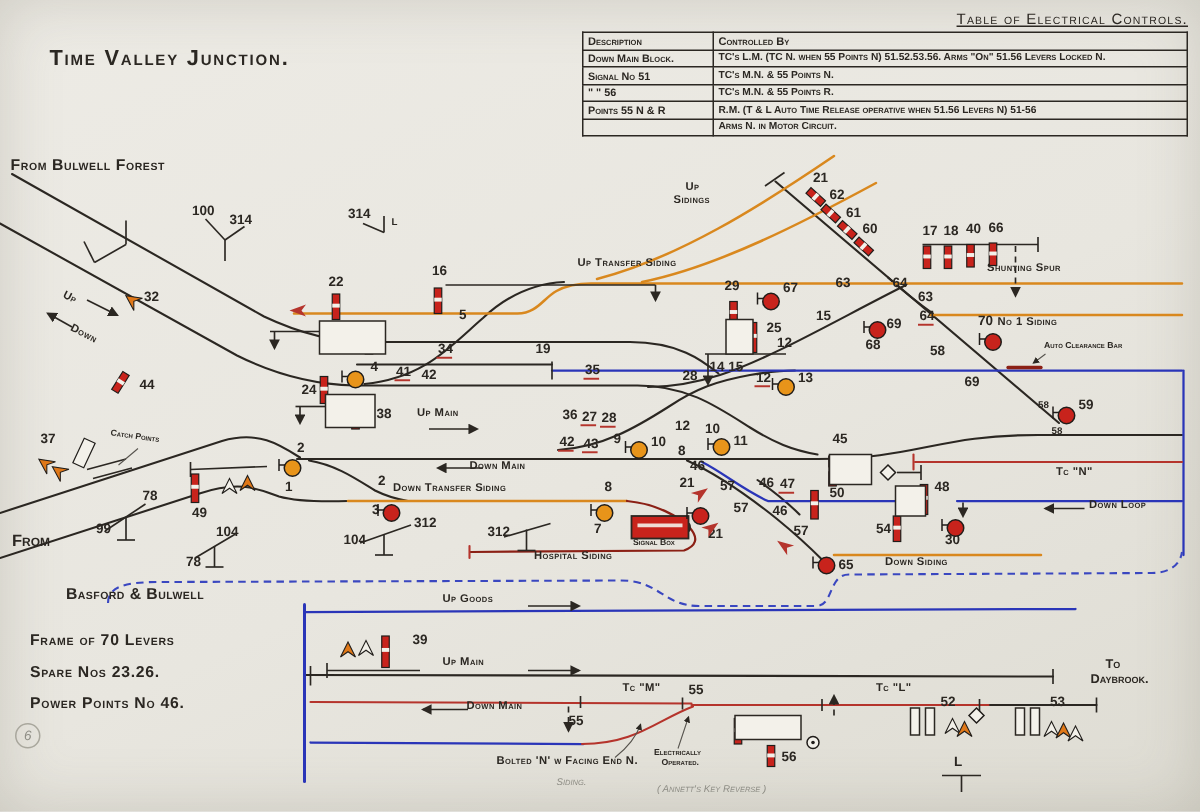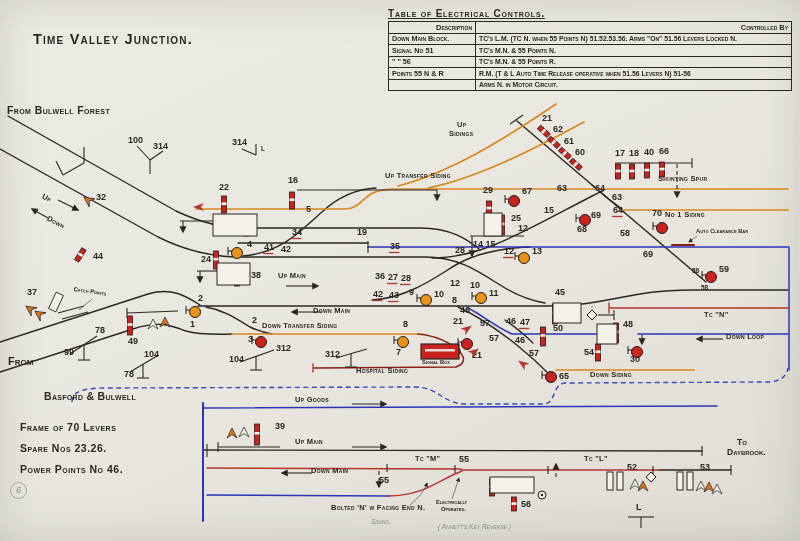--- a/index.html
+++ b/index.html
@@ -9,28 +9,28 @@
   #page-title{position:absolute;left:33px;top:31px;font-size:14.5px;font-weight:bold;
     font-variant:small-caps;letter-spacing:1.2px;color:#2b2722;}
   .hand{color:#2b2722;font-variant:small-caps;font-weight:bold;}
   #from-top{position:absolute;left:7px;top:104px;font-size:10.5px;letter-spacing:.4px;}
   #from-b1{position:absolute;left:8px;top:355px;font-size:11px;}
   #from-b2{position:absolute;left:2px;top:390px;font-size:10.5px;letter-spacing:.3px;margin-left:42px;}
   #notes{position:absolute;left:20px;top:421px;font-size:10.5px;letter-spacing:.5px;}
   #notes div{margin-bottom:9px;}
   #sheet-mark{position:absolute;left:10px;top:482px;width:15px;height:15px;border:1px solid #a9a79d;
     border-radius:50%;color:#8e8d85;font-size:9px;text-align:center;line-height:15px;font-style:italic;}
-  #tbl-title{position:absolute;left:388px;top:8px;width:404px;text-align:left;font-size:10px;
-    font-weight:bold;font-variant:small-caps;letter-spacing:.8px;color:#2b2722;
+  #tbl-title{position:absolute;left:388px;top:8px;width:404px;text-align:right;font-size:10px;
+    font-weight:normal;font-variant:small-caps;letter-spacing:.8px;color:#2b2722;
     text-decoration:underline;}
   #ctl-table{position:absolute;left:388px;top:21px;width:404px;border-collapse:collapse;
     color:#2b2722;font-variant:small-caps;}
   #ctl-table td,#ctl-table th{border:1px solid #2b2722;padding:0 3px;height:10.5px;
     font-size:7.2px;font-weight:bold;white-space:nowrap;overflow:hidden;text-align:left;}
-  #ctl-table th{text-align:right;font-size:7.4px;margin-top:36px;}
+  #ctl-table th{text-align:left;font-size:7.4px;margin-top:36px;}
   #ctl-table td.c2{font-size:6.8px;letter-spacing:0;}
   #ctl-table td.c1{width:80px;margin-left:14px;}
   svg text.lbl{font-family:"Liberation Sans",sans-serif;font-size:9px;font-weight:bold;
     fill:#2b2722;font-variant:small-caps;}
   svg text.tr{font-size:7.5px;letter-spacing:.3px;}
   svg text.tr2{font-size:8.5px;}
   svg text.trs{font-size:5.8px;}
   svg text.sm{font-size:6.5px;}
   svg text.pc{fill:#8e8d85;font-style:italic;font-weight:normal;font-size:6.5px;}
   .tk{fill:none;stroke-linecap:round;}

